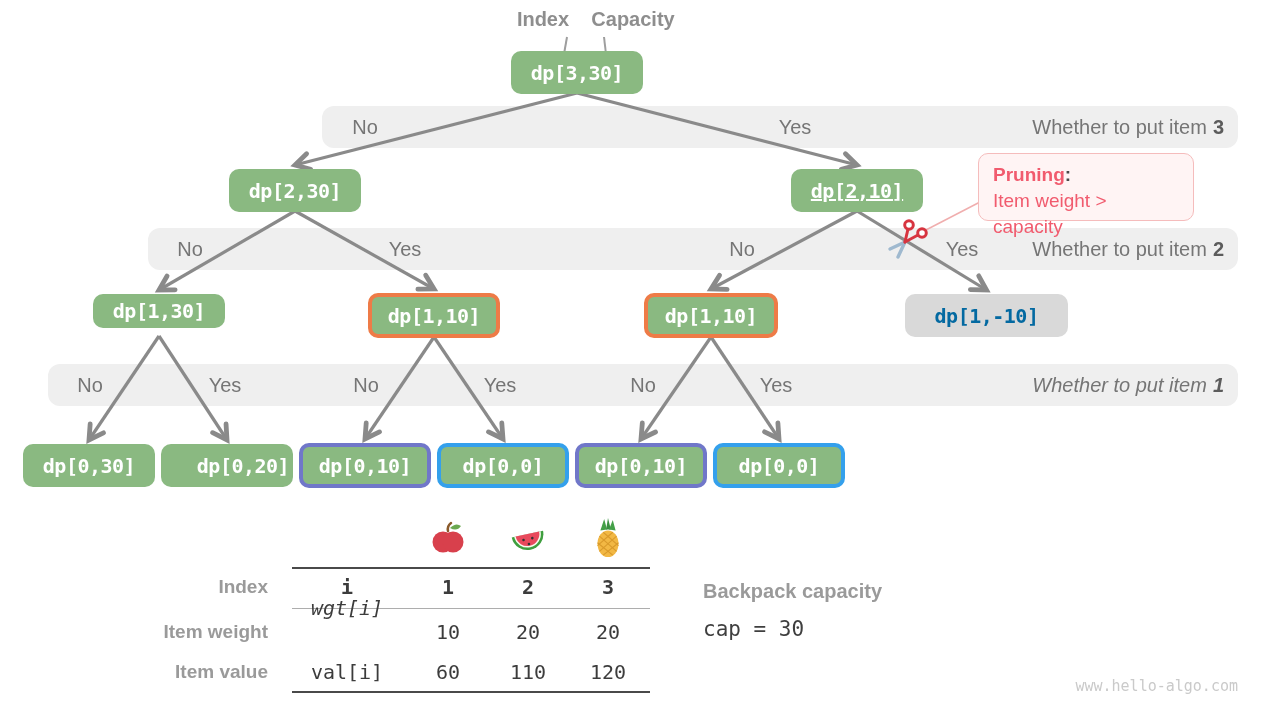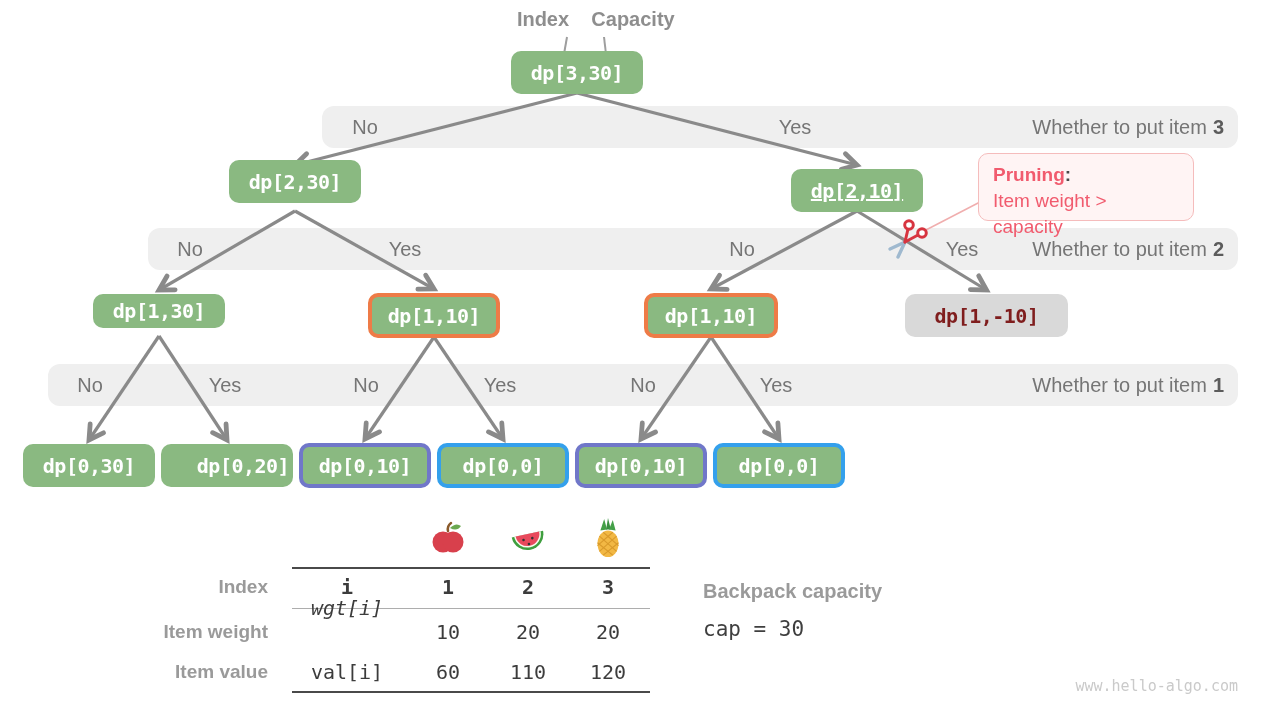--- a/index.html
+++ b/index.html
@@ -13,21 +13,21 @@
     font:400 20px "Liberation Sans",sans-serif;color:#757575;white-space:nowrap;}
   .band-caption .item-num{font-weight:700;color:#5c5c5c;margin-left:6px;}
   
   .node{position:absolute;border-radius:10px;box-sizing:border-box;
     display:flex;align-items:center;justify-content:center;
     font:700 20px "DejaVu Sans Mono",monospace;letter-spacing:-0.5px;color:#fff;
     background:#8ab981;}
   .node.orange{border:4px solid #ee7b47;}
   .node.purple{border:4px solid #7077c9;}
   .node.blue{border:4px solid #34a0ec;}
-  .node.gray{background:#d9d9d9;color:#7f1d1d;}
+  .node.gray{background:#d9d9d9;color:#0369a1;}
   
   .top-label{position:absolute;transform:translateX(-50%);top:8px;
     font:700 20px "Liberation Sans",sans-serif;color:#8e8e8e;}
   
   #pruning-box{position:absolute;left:978px;top:153px;width:216px;height:68px;box-sizing:border-box;
     background:#fff4f4;border:1px solid #f5bcbc;border-radius:10px;padding:8px 14px;
     font:400 19px "Liberation Sans",sans-serif;color:#f15b6e;line-height:26px;}
   #pruning-box .ttl{font-weight:700;}
   #pruning-box .colon{font-weight:700;color:#4a4a4a;}
   
@@ -68,21 +68,21 @@
       <span class="branch-label" style="left: 742px; top: 249px;">No</span>
       <span class="branch-label" style="left: 962px; top: 249px;">Yes</span>
       <span class="band-caption" style="top: 249px;"><span>Whether to put item</span><span class="item-num">2</span></span>
       <div class="band" style="left: 48px; top: 364px; width: 1190px; height: 42px;"></div>
       <span class="branch-label" style="left: 90px; top: 385px;">No</span>
       <span class="branch-label" style="left: 225px; top: 385px;">Yes</span>
       <span class="branch-label" style="left: 366px; top: 385px;">No</span>
       <span class="branch-label" style="left: 500px; top: 385px;">Yes</span>
       <span class="branch-label" style="left: 643px; top: 385px;">No</span>
       <span class="branch-label" style="left: 776px; top: 385px;">Yes</span>
-      <span class="band-caption" style="top: 385px;"><span>Whether to put item</span><span class="item-num">1</span></span>
+      <span class="band-caption" style="top: 385px; font-style: italic;"><span>Whether to put item</span><span class="item-num">1</span></span>
     </div>
 
   <svg id="edges" width="1280" height="720">
     <defs>
       <marker id="ah" viewBox="0 0 12 12" refX="9" refY="6" markerWidth="7.5" markerHeight="7.5" orient="auto">
         <path d="M2,2 L9,6 L2,10" fill="none" stroke="#8a8a8a" stroke-width="2.4" stroke-linecap="round"></path>
       </marker>
     </defs>
     <g id="edge-lines">
         <line x1="577" y1="93" x2="295" y2="165" stroke="#8a8a8a" stroke-width="3.2" marker-end="url(#ah)"></line>
@@ -109,21 +109,21 @@
       <path d="M0,0 L-15,7" stroke="#9fb9cf" stroke-width="3.4" stroke-linecap="round" fill="none"></path>
       <path d="M3,-13 L0,0" stroke="#d7343f" stroke-width="3" stroke-linecap="round" fill="none"></path>
       <path d="M13,-7 L0,0" stroke="#d7343f" stroke-width="3" stroke-linecap="round" fill="none"></path>
       <circle cx="4" cy="-17" r="4.3" fill="#ffffff" stroke="#d7343f" stroke-width="3"></circle>
       <circle cx="17" cy="-9" r="4.3" fill="#ffffff" stroke="#d7343f" stroke-width="3"></circle>
     </g>
   </svg>
 
   <div id="nodes-layer">
       <div class="node green" style="left: 511px; top: 51px; width: 132px; height: 43px;">dp[3,30]</div>
-      <div class="node green" style="left: 229px; top: 160px; width: 132px; height: 43px;">dp[2,30]</div>
+      <div class="node green" style="left: 229px; top: 169px; width: 132px; height: 43px;">dp[2,30]</div>
       <div class="node green" style="left: 791px; top: 169px; width: 132px; height: 43px; text-decoration: underline;">dp[2,10]</div>
       <div class="node green" style="left: 93px; top: 294px; width: 132px; height: 34px;">dp[1,30]</div>
       <div class="node orange" style="left: 368px; top: 293px; width: 132px; height: 45px;">dp[1,10]</div>
       <div class="node orange" style="left: 644px; top: 293px; width: 134px; height: 45px;">dp[1,10]</div>
       <div class="node gray" style="left: 905px; top: 294px; width: 163px; height: 43px;">dp[1,-10]</div>
       <div class="node green" style="left: 23px; top: 444px; width: 132px; height: 43px;">dp[0,30]</div>
       <div class="node green" style="left: 161px; top: 444px; width: 132px; height: 43px; padding-left: 32px;">dp[0,20]</div>
       <div class="node purple" style="left: 299px; top: 443px; width: 132px; height: 45px;">dp[0,10]</div>
       <div class="node blue" style="left: 437px; top: 443px; width: 132px; height: 45px;">dp[0,0]</div>
       <div class="node purple" style="left: 575px; top: 443px; width: 132px; height: 45px;">dp[0,10]</div>

